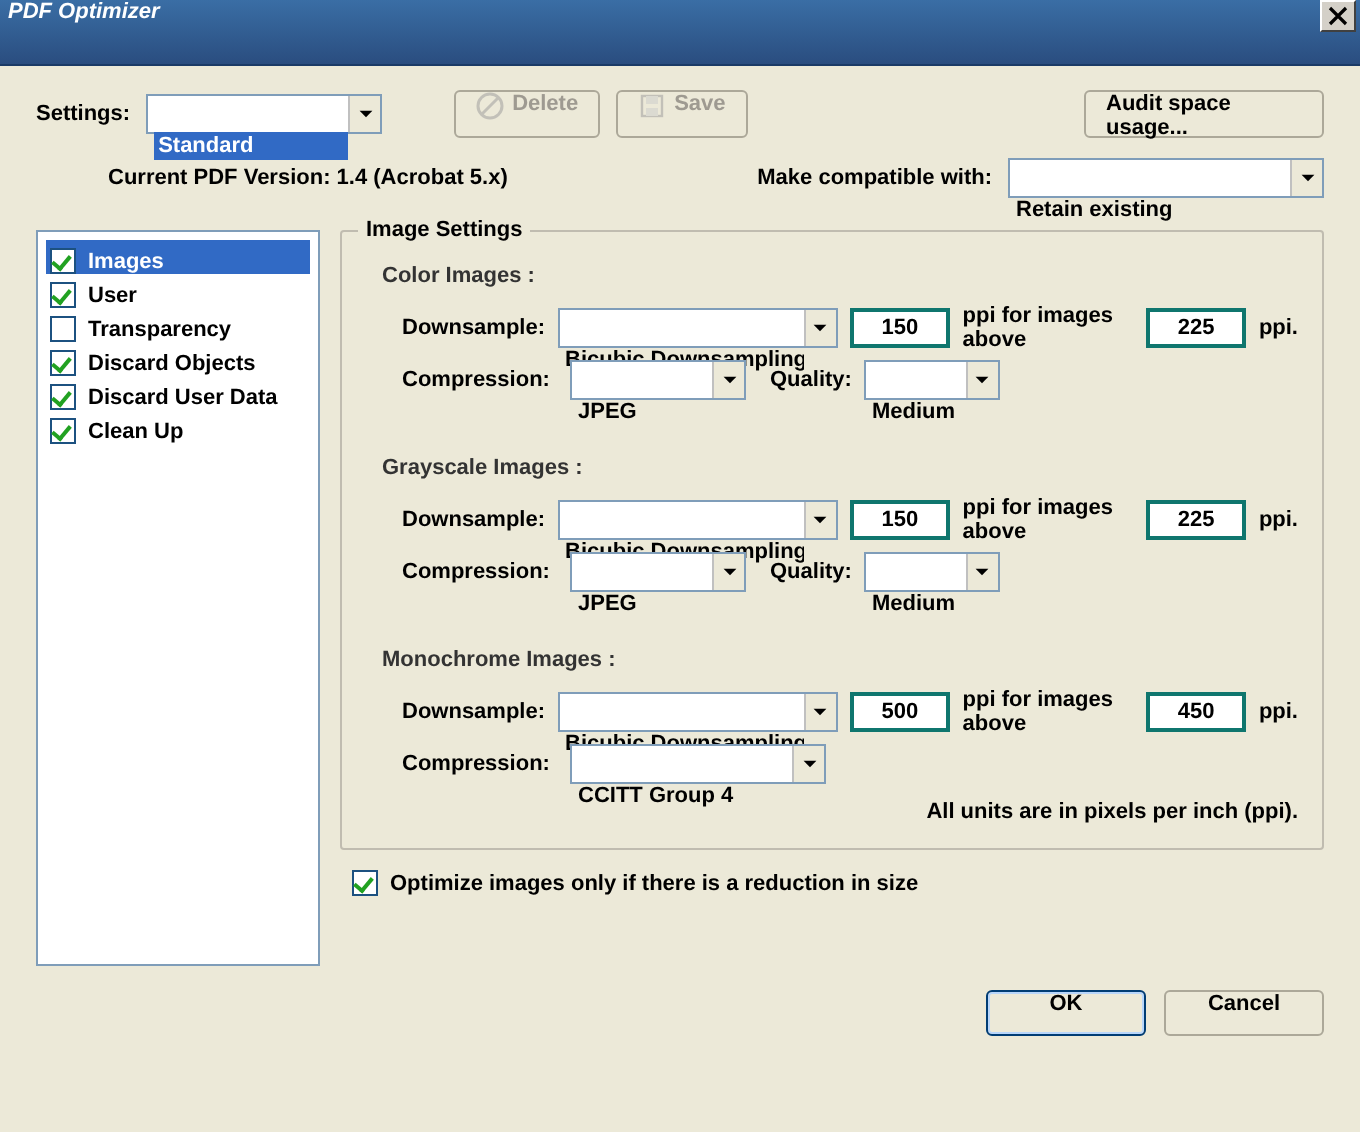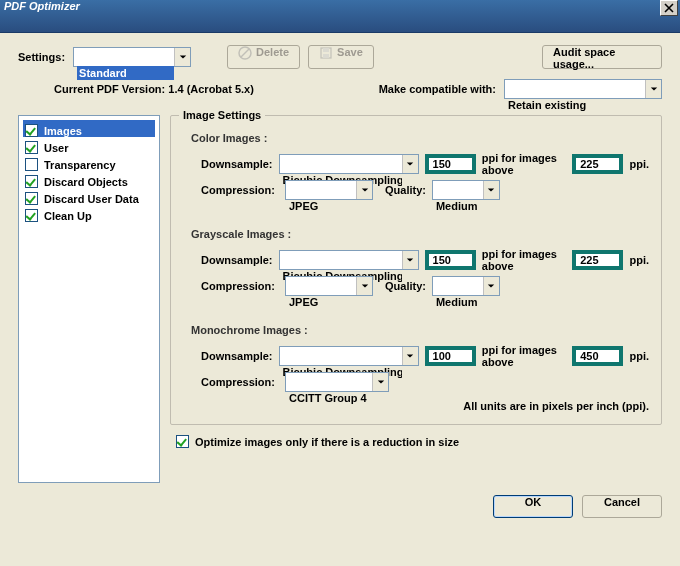--- a/index.html
+++ b/index.html
@@ -80,22 +80,22 @@
   }
 
   .rightpane { flex:1; }
   .groupbox { border:1px solid #c0bcb0; border-radius:2px; padding:12px 12px 12px 12px; position:relative; margin-bottom:6px;}
   .groupbox .legend { position:absolute; top:-7px; left:8px; background:#ece9d8; padding:0 4px; color:#000; }
 
   .subhead { margin:4px 0 8px 8px; color:#333; }
   .frow { display:flex; align-items:center; gap:6px; margin:4px 0 4px 18px; }
   .frow .lab { width:78px; }
   .numbox {
-    width:62px;height:20px;background:#fff;border:4px solid #0f766e;
-    text-align:right;padding:0 4px;display:inline-flex;align-items:center;justify-content:flex-start;
+    width:62px;height:20px;background:#fff;border:2px solid #0f766e;
+    text-align:right;padding:0 4px;display:inline-flex;align-items:center;justify-content:center;
   }
   .section-gap { height:20px; }
 
   .units { text-align:right; margin-top:8px; color:#000; }
 
   .optrow { display:flex;align-items:center;gap:6px;margin:10px 0 0 6px;}
 
   .footer { display:flex; justify-content:flex-end; gap:9px; margin-top:12px; }
   .footer .btn { width:80px; justify-content:center; height:23px; border-radius:3px;}
   .footer .btn.primary { border:1px solid #003c74; box-shadow:0 0 0 1px #b8d6fb inset;}
@@ -286,31 +286,31 @@
           <span class="lab">Downsample:</span>
           <div class="dropdown" style="width:140px">
             <span class="dval">Bicubic Downsampling to</span>
             <span class="darrow">
                 <svg viewBox="0 0 10 10">
                   <path d="M1 3 L5 7 L9 3 Z" fill="#000"></path>
                 </svg>
               </span>
           </div>
           <div class="numbox">
-              <span>100</span>
+              <span>500</span>
             </div>
           <span>ppi for images above</span>
           <div class="numbox">
               <span>450</span>
             </div>
           <span>ppi.</span>
         </div>
         <div class="frow">
           <span class="lab">Compression:</span>
-          <div class="dropdown" style="width:104px">
+          <div class="dropdown" style="width:128px">
             <span class="dval">CCITT Group 4</span>
             <span class="darrow">
                 <svg viewBox="0 0 10 10">
                   <path d="M1 3 L5 7 L9 3 Z" fill="#000"></path>
                 </svg>
               </span>
           </div>
         </div>
 
         <div class="units">All units are in pixels per inch (ppi).</div>

